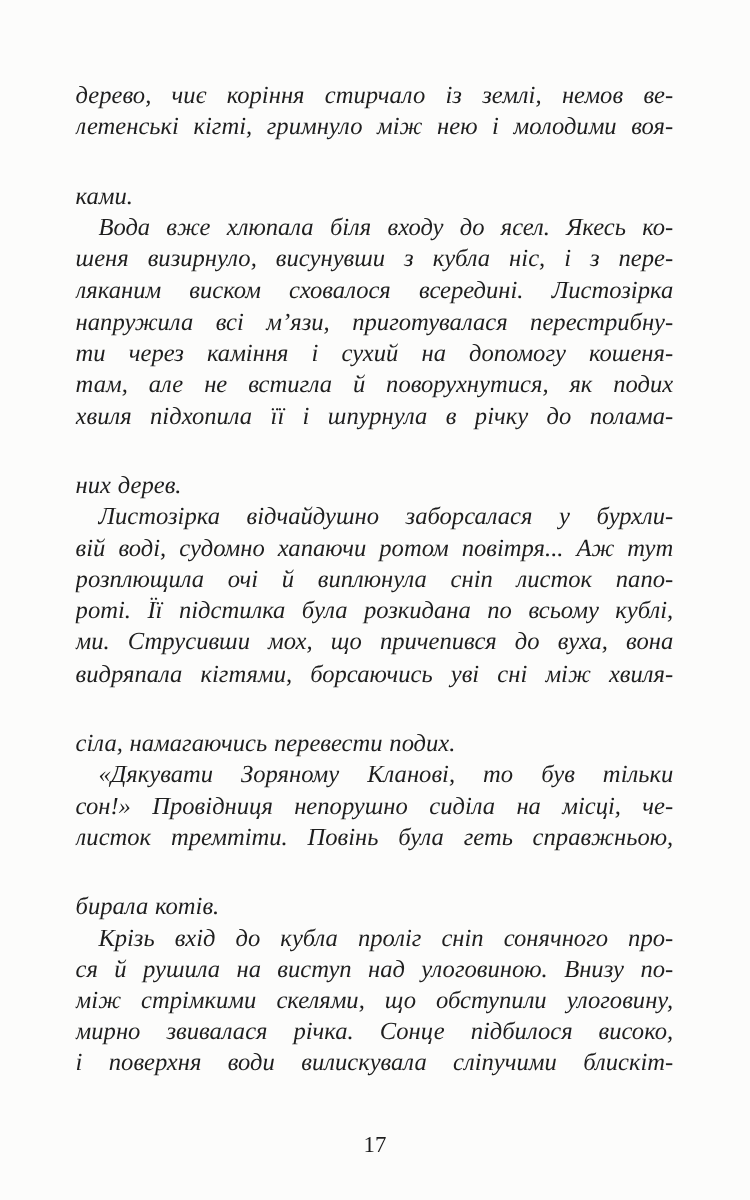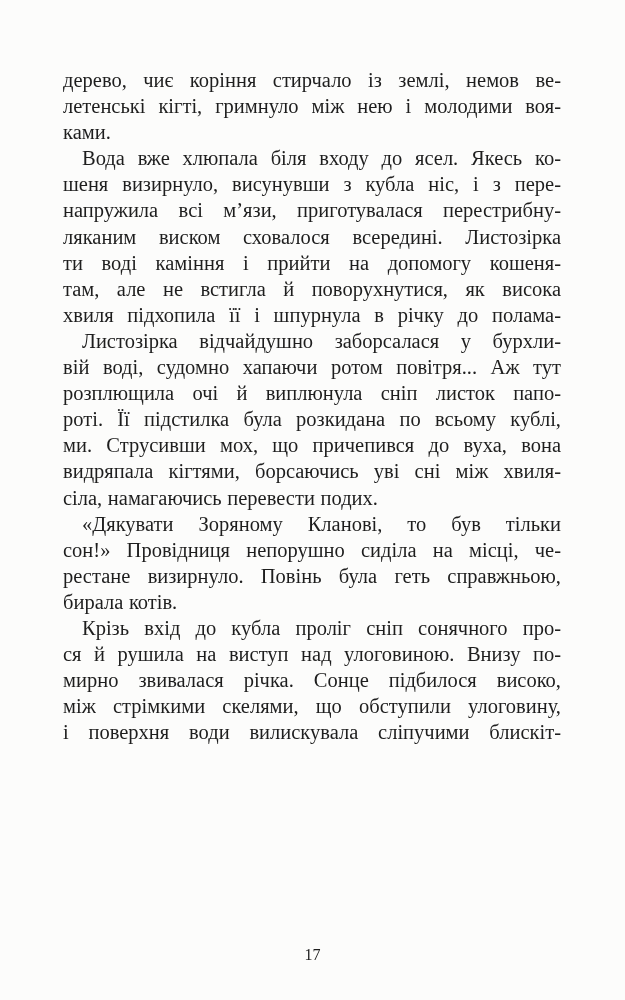--- a/index.html
+++ b/index.html
@@ -16,75 +16,78 @@
     height: 1000px;
     background: #fcfcfb;
     font-family: "Liberation Serif", "DejaVu Serif", serif;
     color: #1e1e1e;
   }
   .text-block {
     position: absolute;
     left: 63px;
     top: 67px;
     width: 498px;
+    font-style: italic;
   }
   .line {
     font-size: 20.5px;
     line-height: 26.1px;
     height: 26.1px;
     overflow: hidden;
     text-align: justify;
     text-align-last: justify;
     word-spacing: 0.5px;
     white-space: normal;
   }
   .line.pend {
     text-align: center;
     text-align-last: left;
+    margin-top: 32px;
   }
   .line.indent {
     text-indent: 19px;
   }
   .page-number {
     position: absolute;
     top: 942px;
     left: 0;
     width: 625px;
     text-align: center;
-    font-size: 16px;
+    font-size: 19px;
     line-height: 26px;
     color: #1e1e1e;
   }
 </style>
 </head>
 <body>
 
 <div class="book-page">
   <div class="text-block" id="text-block">
       <div class="line">дерево, чиє коріння стирчало із землі, немов ве-</div>
       <div class="line">летенські кігті, гримнуло між нею і молодими воя-</div>
       <div class="line pend">ками.</div>
       <div class="line indent">Вода вже хлюпала біля входу до ясел. Якесь ко-</div>
       <div class="line">шеня визирнуло, висунувши з кубла ніс, і з пере-</div>
+      <div class="line">ляканим виском сховалося всередині. Листозірка</div>
       <div class="line">напружила всі м’язи, приготувалася перестрибну-</div>
-      <div class="line">ляканим виском сховалося всередині. Листозірка</div>
-      <div class="line">ти воді каміння і прийти на допомогу кошеня-</div>
-      <div class="line">там, але не встигла й поворухнутися, як висока</div>
+      <div class="line">ти через каміння і сухий на допомогу кошеня-</div>
+      <div class="line">там, але не встигла й поворухнутися, як подих</div>
       <div class="line">хвиля підхопила її і шпурнула в річку до полама-</div>
+      <div class="line pend">них дерев.</div>
       <div class="line indent">Листозірка відчайдушно заборсалася у бурхли-</div>
       <div class="line">вій воді, судомно хапаючи ротом повітря... Аж тут</div>
       <div class="line">розплющила очі й виплюнула сніп листок папо-</div>
       <div class="line">роті. Її підстилка була розкидана по всьому кублі,</div>
       <div class="line">ми. Струсивши мох, що причепився до вуха, вона</div>
       <div class="line">видряпала кігтями, борсаючись уві сні між хвиля-</div>
       <div class="line pend">сіла, намагаючись перевести подих.</div>
       <div class="line indent">«Дякувати Зоряному Кланові, то був тільки</div>
       <div class="line">сон!» Провідниця непорушно сиділа на місці, че-</div>
-      <div class="line">рестане визирнуло. Повінь була геть справжньою,</div>
+      <div class="line">листок тремтіти. Повінь була геть справжньою,</div>
       <div class="line pend">бирала котів.</div>
       <div class="line indent">Крізь вхід до кубла проліг сніп сонячного про-</div>
       <div class="line">ся й рушила на виступ над улоговиною. Внизу по-</div>
+      <div class="line">між стрімкими скелями, що обступили улоговину,</div>
       <div class="line">мирно звивалася річка. Сонце підбилося високо,</div>
-      <div class="line">між стрімкими скелями, що обступили улоговину,</div>
       <div class="line">і поверхня води вилискувала сліпучими блискіт-</div>
     </div>
   <div class="page-number">17</div>
 </div>
 
 </body></html>

